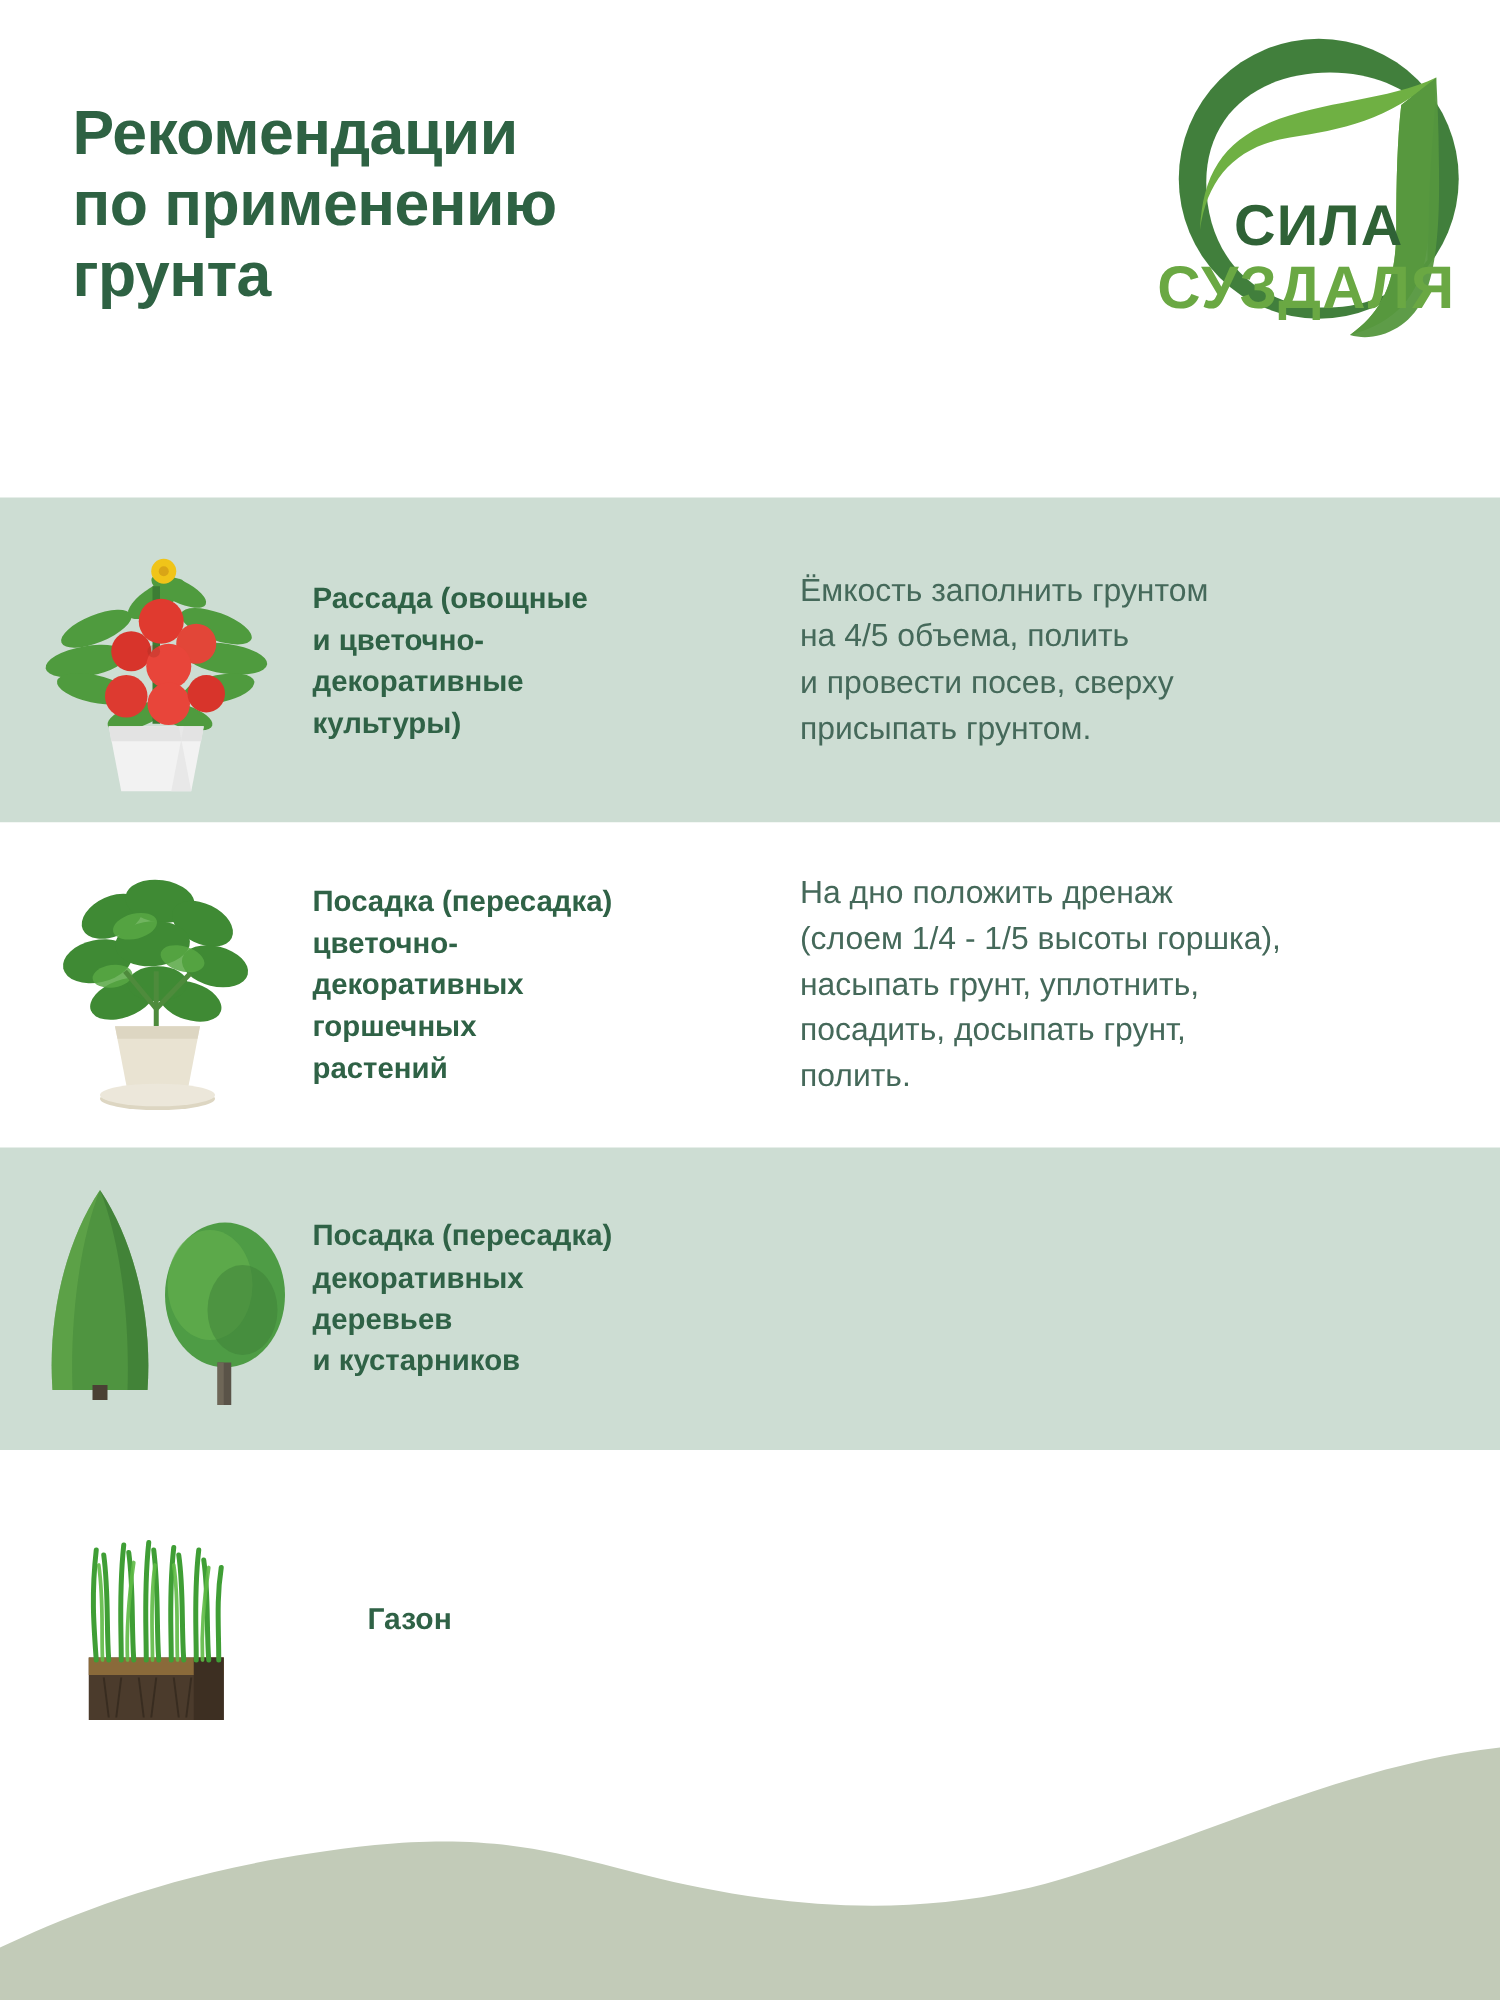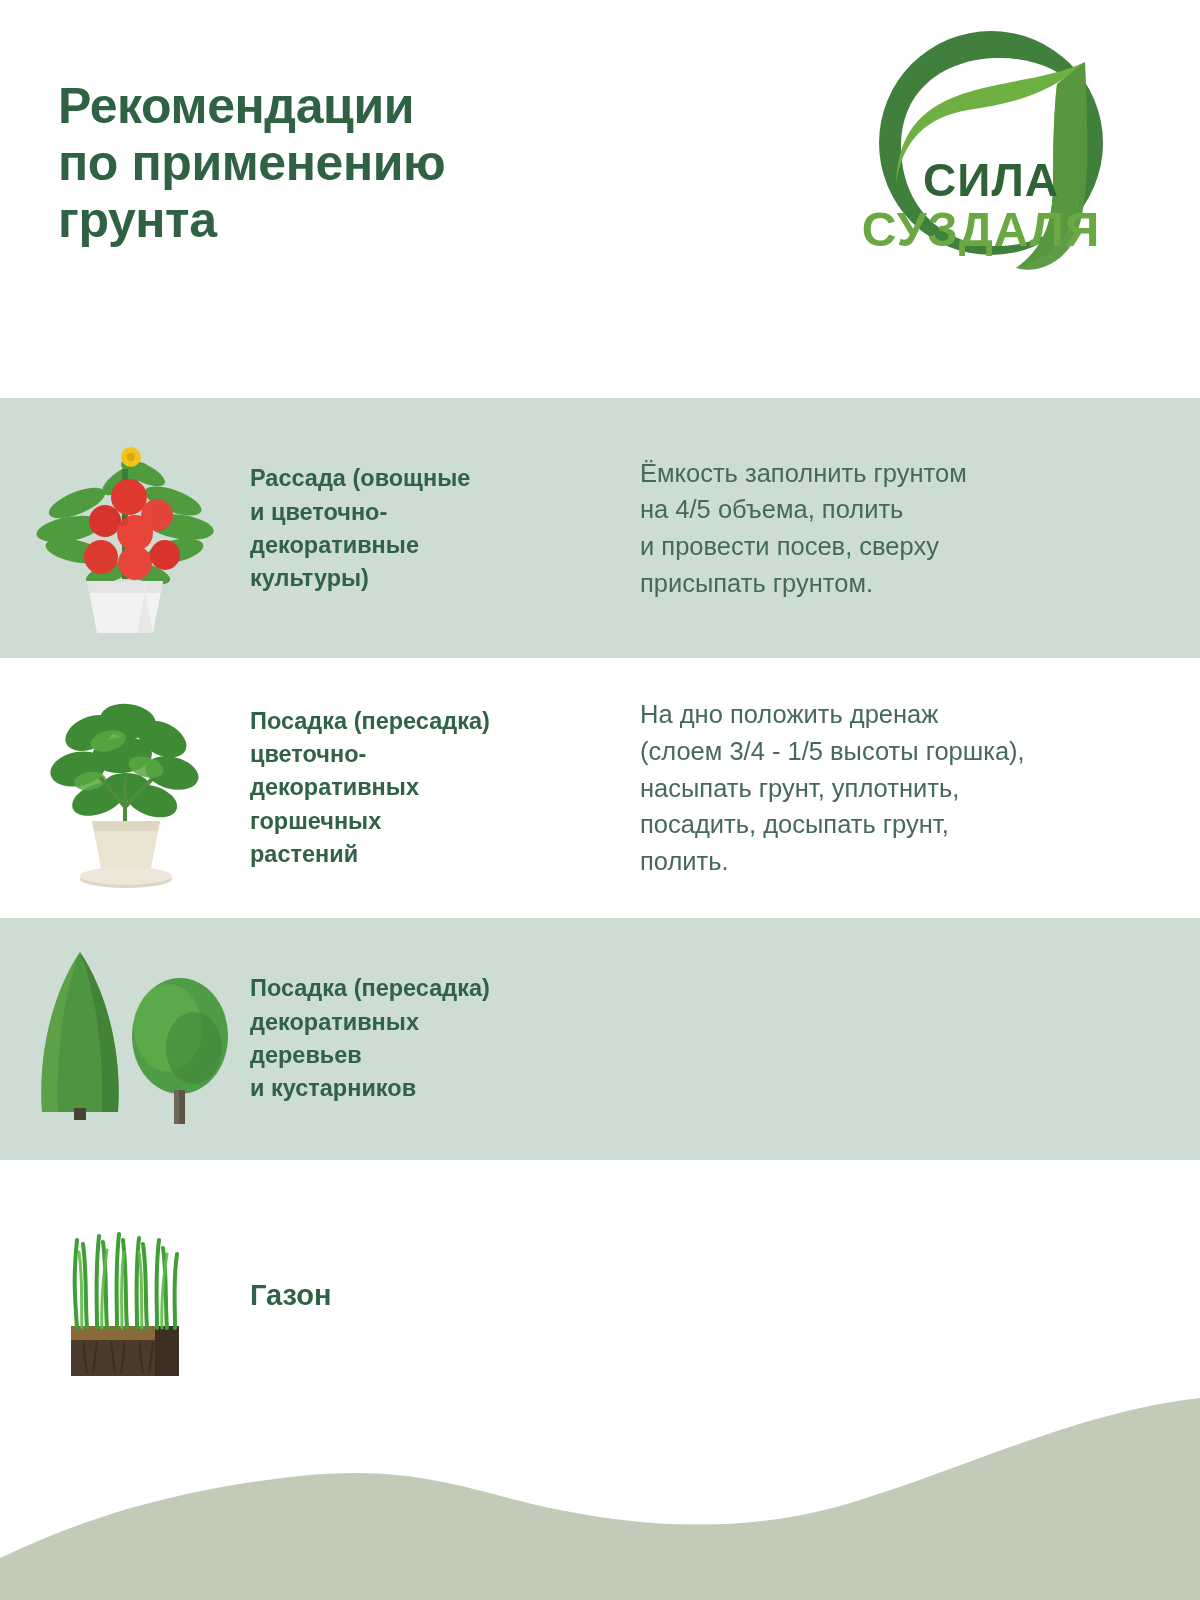--- a/index.html
+++ b/index.html
@@ -32,21 +32,21 @@
     line-height: 1.14;
     font-weight: 700;
     letter-spacing: -0.4px;
     color: #2e6243;
     white-space: pre-line;
   }
 
   
   .logo {
     position: absolute;
-    left: 848px;
+    left: 912px;
     top: 18px;
     width: 285px;
     height: 272px;
   }
   .logo svg { display: block; width: 100%; height: 100%; }
 
   
   .rows {
     position: absolute;
     top: 370px; left: 0;
@@ -93,21 +93,21 @@
     white-space: pre-line;
   }
 
   
   .row-1 { height: 260px; margin-top: 28px; }
   .row-2 { height: 260px; }
   .row-3 { height: 242px; }
   .row-4 { height: 272px; }
 
   .row-1 .row-title { padding-top: 2px; }
-  .row-4 .row-title { font-size: 29px; }
+  .row-4 .row-title { font-size: 24px; margin-left: 44px; }
 
   
   .art { display: block; }
 
   
   .footer-wave {
     position: absolute;
     left: 0;
     bottom: 0;
     width: 1200px;
@@ -234,21 +234,21 @@
         <ellipse cx="96" cy="198" rx="46" ry="9" fill="#ddd6c2"></ellipse>
         <ellipse cx="96" cy="195" rx="46" ry="9" fill="#ece7da"></ellipse>
       </svg>
     </div>
     <div class="row-title">Посадка (пересадка)
 цветочно-
 декоративных
 горшечных
 растений</div>
     <div class="row-desc">На дно положить дренаж
-(слоем 3/4 - 1/5 высоты горшка),
+(слоем 1/4 - 1/5 высоты горшка),
 насыпать грунт, уплотнить,
 посадить, досыпать грунт,
 полить.</div>
   </div>
 
   <div class="row shade row-3">
     <div class="row-media">
       <svg class="art" width="215" height="190" viewBox="0 0 215 190">
 
         <path d="M62 8 C90 50 104 110 100 168 L24 168 C20 110 34 50 62 8 Z" fill="#4f9440"></path>

